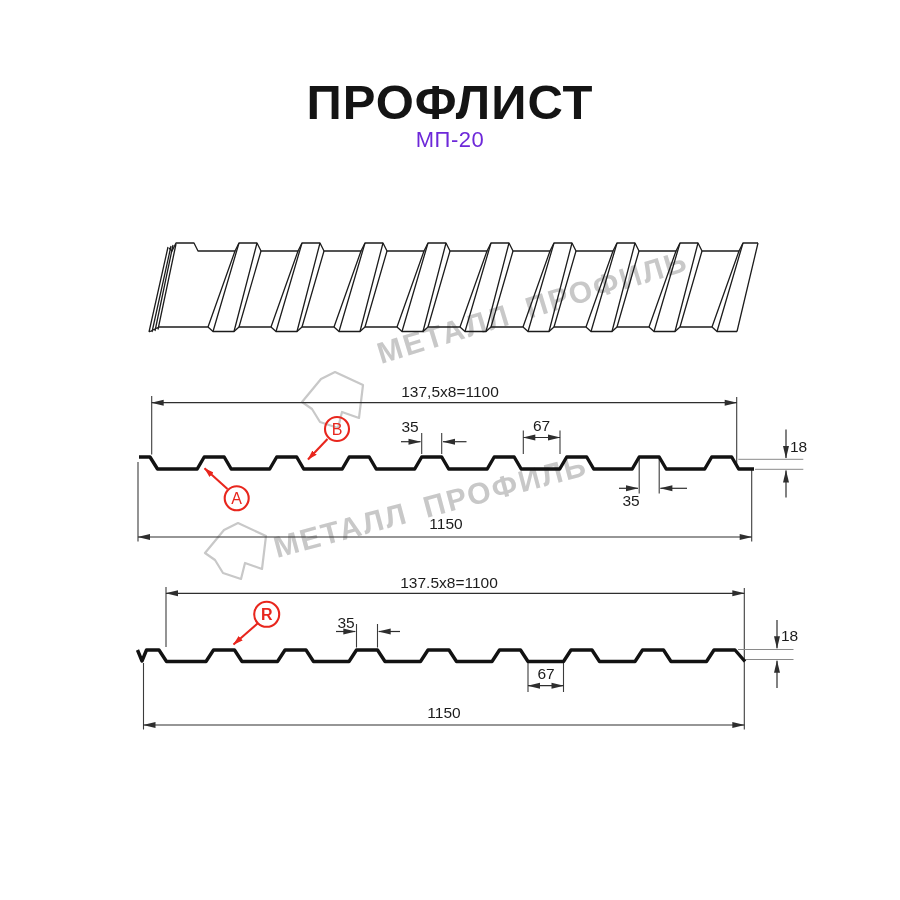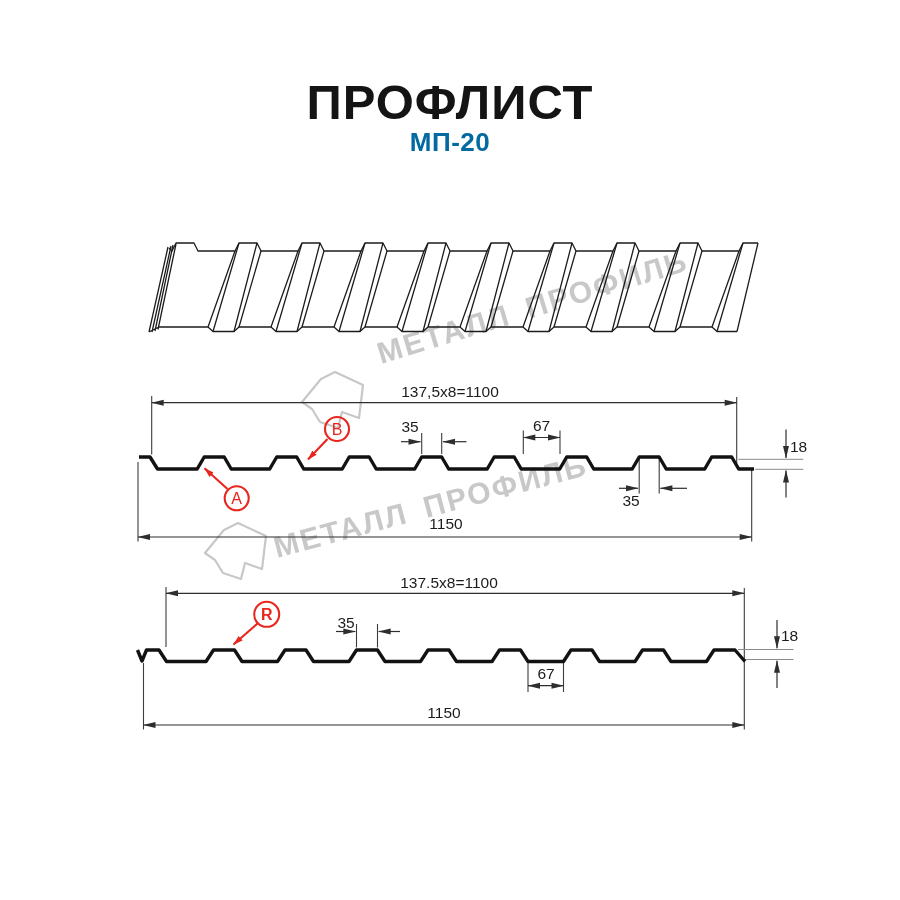--- a/index.html
+++ b/index.html
@@ -1,21 +1,21 @@
 <!DOCTYPE html>
 <html><head>
 <meta charset="utf-8">
 <style>
   html,body{margin:0;padding:0;background:#fff;width:900px;height:900px;overflow:hidden;
             font-family:"Liberation Sans",sans-serif;}
   .stage{position:relative;width:900px;height:900px;background:#fff;}
   .page-title{position:absolute;left:0;right:0;top:74px;text-align:center;
               font-size:49px;font-weight:bold;letter-spacing:1px;color:#141414;}
   .page-subtitle{position:absolute;left:0;right:0;top:127px;text-align:center;
-              font-size:26px;font-weight:700;letter-spacing:.5px;color:#0369a1;}
+              font-size:22px;font-weight:400;letter-spacing:.5px;color:#6d28d9;}
   .page-footer{position:absolute;left:0;right:0;top:798px;text-align:center;
               font-size:19.5px;font-weight:600;letter-spacing:.3px;color:#161616;}
   svg{position:absolute;left:0;top:0;}
   .thin{stroke:#3c3c3c;stroke-width:1.1;fill:none;}
   .ref{stroke:#8a8a8a;stroke-width:1;fill:none;}
   .dimline{stroke:#2e2e2e;stroke-width:1.2;fill:none;}
   .profile{stroke:#121212;stroke-width:3.4;fill:none;stroke-linejoin:round;}
   .sheet3d{stroke:#1c1c1c;stroke-width:1.3;fill:none;stroke-linejoin:round;}
   .dimtxt{font-family:"Liberation Sans",sans-serif;font-size:15.5px;fill:#1c1c1c;}
   .red{stroke:#e8261d;fill:none;stroke-width:2.1;}

